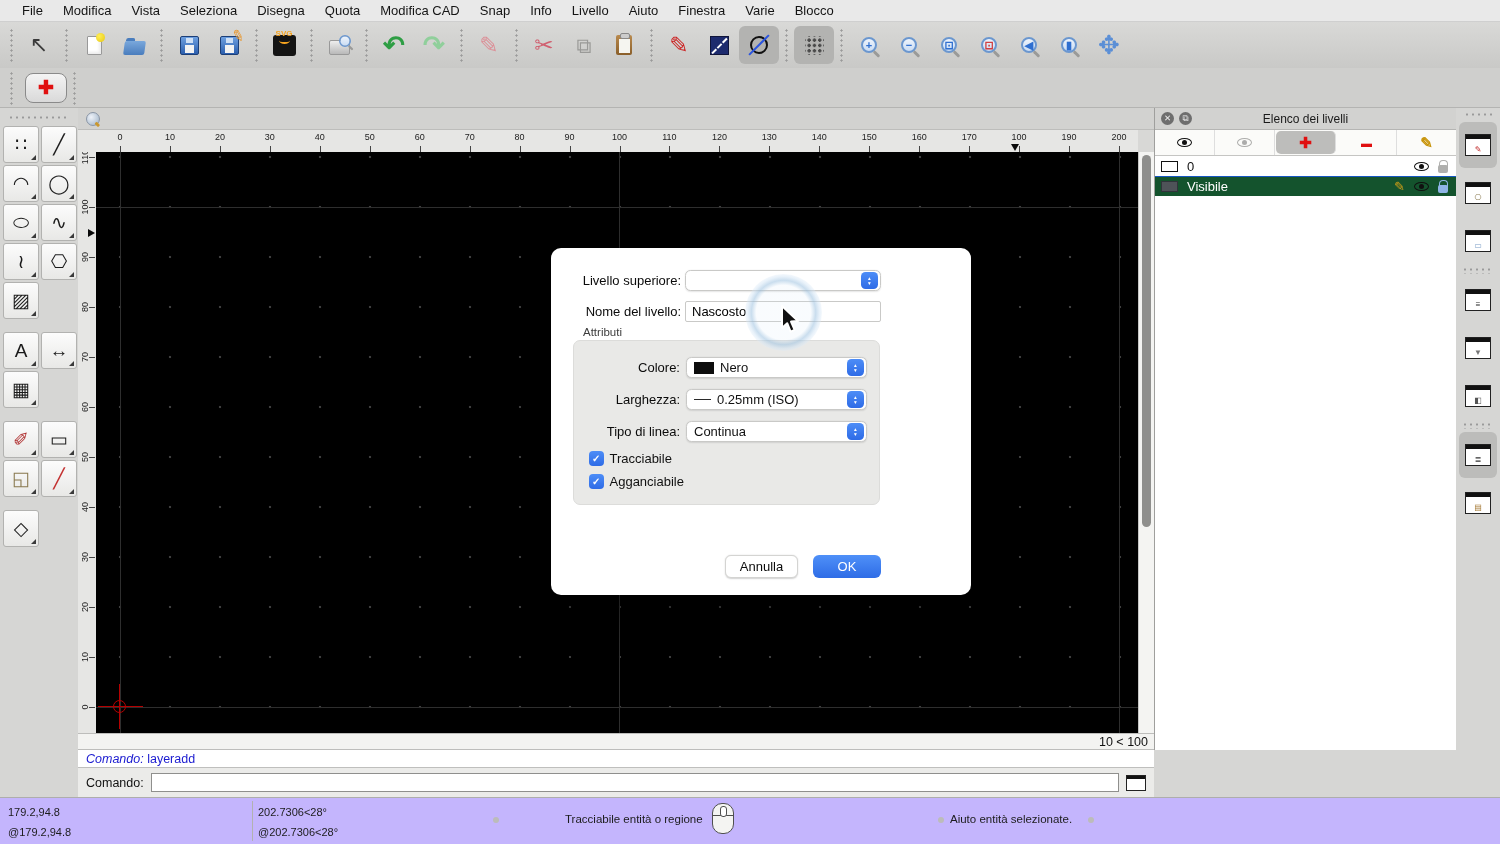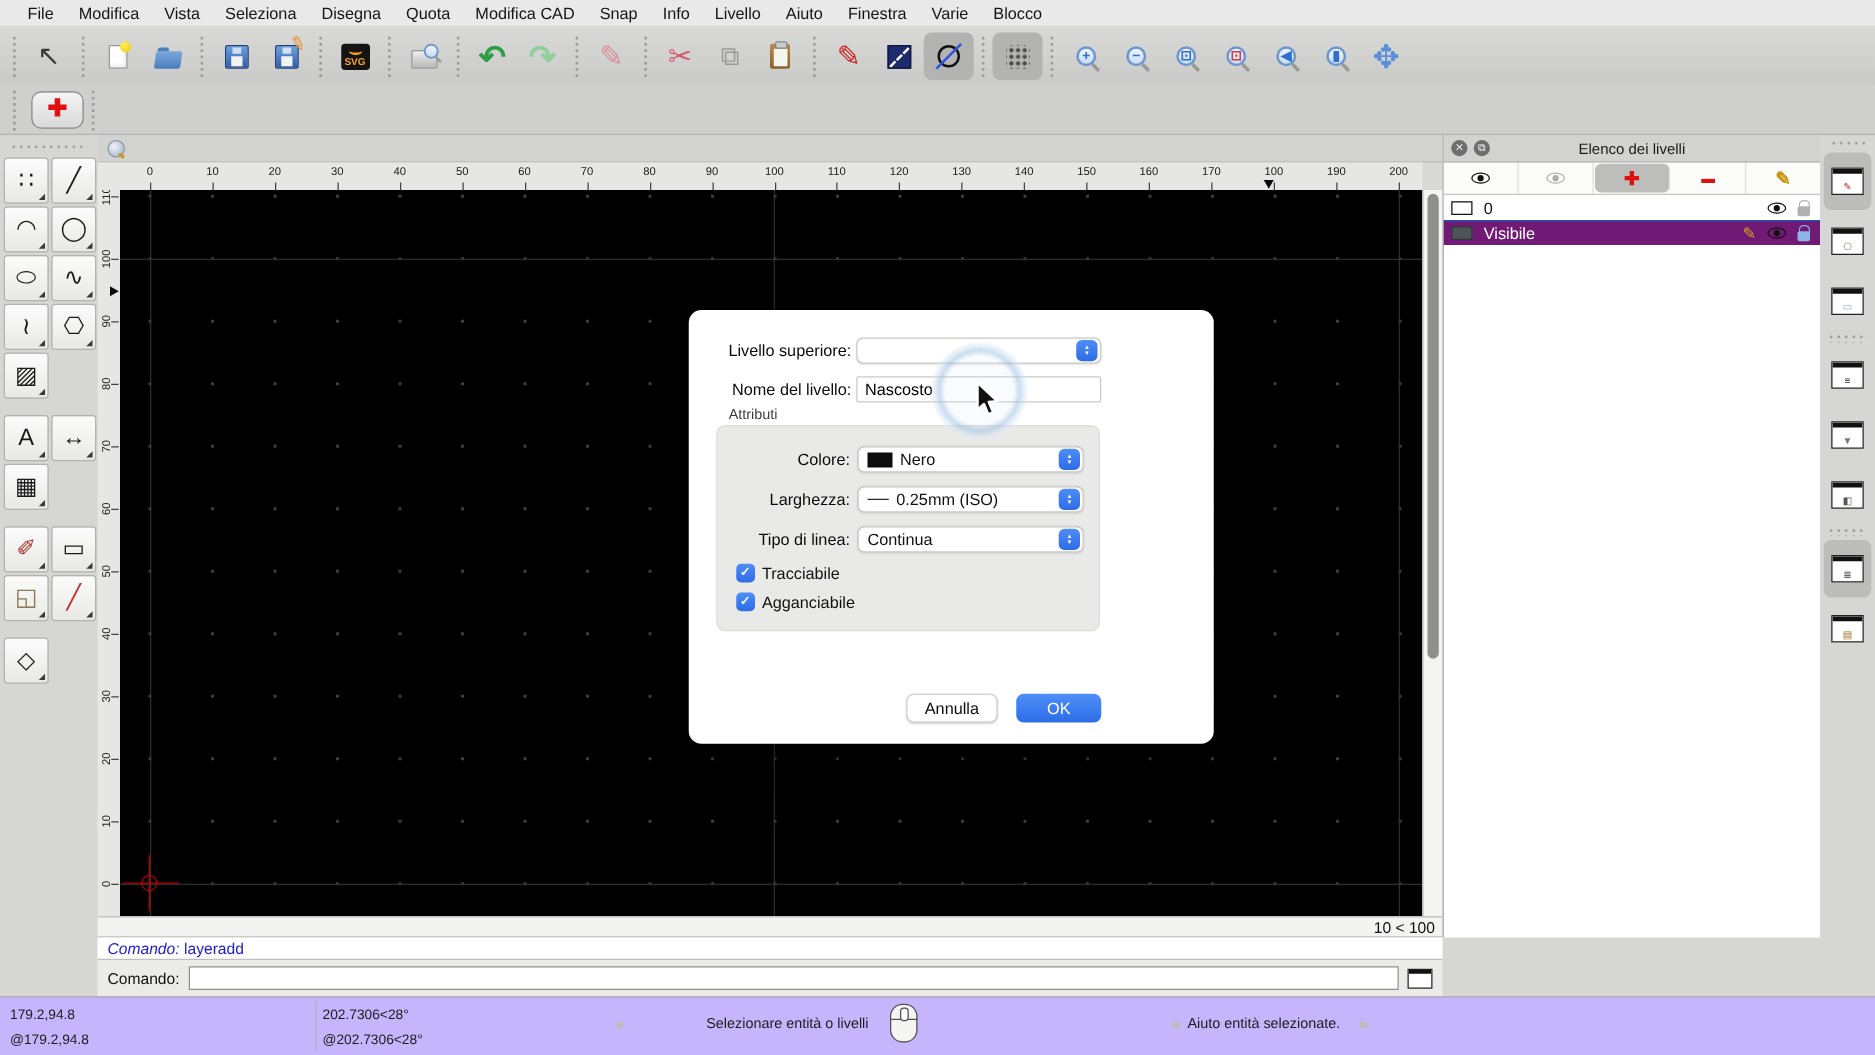--- a/index.html
+++ b/index.html
@@ -33,21 +33,21 @@
   .icon-folder{width:21px;height:14px;background:linear-gradient(#7aa8dc,#4a7dbd);border-radius:2px;
     position:relative;margin-top:5px;transform:skewX(-8deg)}
   .icon-folder::before{content:"";position:absolute;top:-3px;left:1px;width:9px;height:3px;
     background:#4a7dbd;border-radius:2px 2px 0 0}
   .icon-floppy{width:19px;height:19px;background:linear-gradient(#6ea0e0,#2c5fae);
     border:1px solid #1d3f77;border-radius:2px;position:relative}
   .icon-floppy::before{content:"";position:absolute;left:4px;right:4px;bottom:1px;height:8px;background:#f3f3f3}
   .icon-floppy::after{content:"";position:absolute;left:5px;right:5px;top:1px;height:5px;background:#cfe0f5}
   .overlay-pencil{position:absolute;right:4px;top:2px;color:#e8952a;font-size:15px;transform:rotate(15deg);line-height:1}
   .icon-svg{width:23px;height:21px;background:#141414;border-radius:3px;color:#f5a31f;font-weight:bold;
-    font-size:8px;display:flex;align-items:flex-end;justify-content:center;padding-bottom:2px;position:relative}
+    font-size:8px;display:flex;align-items:flex-end;justify-content:center;padding-bottom:18px;position:relative}
   .icon-svg::before{content:"";position:absolute;top:2px;left:50%;width:11px;height:5px;margin-left:-5.5px;
     border-bottom:2px solid #f5a31f;border-radius:50%}
   .icon-print{width:21px;height:15px;background:linear-gradient(#eee,#b9b9b9);border:1px solid #999;
     border-radius:2px;position:relative;margin-top:5px}
   .icon-print .mag{position:absolute;right:-4px;top:-8px;transform:scale(.75)}
   .icon-clip{width:16px;height:20px;background:linear-gradient(#b98a4e,#8a5f2a);border-radius:2px;position:relative}
   .icon-clip::before{content:"";position:absolute;left:2.5px;top:3.5px;right:2.5px;bottom:2px;background:#f5f5f0}
   .icon-clip::after{content:"";position:absolute;left:4px;top:-2.5px;width:8px;height:4px;background:#ccc;
     border:1px solid #888;border-radius:2px}
   .icon-selrect{width:19px;height:19px;background:#1d2b6e;border:1px solid #10153a;position:relative;overflow:hidden}
@@ -134,21 +134,21 @@
   .icon-eye::after{content:"";position:absolute;left:50%;top:50%;width:5px;height:5px;margin:-2.5px;
     background:#101010;border-radius:50%}
   .icon-eye.faded{opacity:.33}
   .icon-lock{position:relative;display:inline-block;width:10px;height:8px;background:#b0b0ae;
     border-radius:2px;margin-top:5px}
   .icon-lock::before{content:"";position:absolute;left:1.2px;top:-5px;width:7px;height:6px;
     border:1.7px solid #b0b0ae;border-bottom:none;border-radius:4px 4px 0 0}
   .icon-lock.lock-blue{background:#8fb4e6}
   .icon-lock.lock-blue::before{border-color:#8fb4e6}
   .lp-row{height:20px;display:flex;align-items:center;font-size:13px;background:#fff}
-  .lp-row.selected{background:#701a75;color:#fff;border-top:1px solid #1557c2}
+  .lp-row.selected{background:#14532d;color:#fff;border-top:1px solid #1557c2}
   .lp-swatch{width:17px;height:11px;margin-left:6px;border:1.5px solid #111;background:#fff}
   .lp-swatch.filled{background:#4e5358;border-color:#30343a}
   .lp-row-label{margin-left:9px}
   .lp-row-icons{margin-left:auto;display:flex;align-items:center;gap:9px;margin-right:8px}
   
   .dock{position:absolute;left:1456px;top:108px;width:44px;height:689px;background:#d6d6d4;padding-top:2px}
   .dock-handle{height:6px;margin:2px 8px 4px;background-image:radial-gradient(circle,#9a9a9a .9px,transparent 1.3px);
     background-size:6px 5px}
   .dock-btn{width:38px;height:46px;margin:2px auto;display:flex;align-items:center;justify-content:center;border-radius:6px}
   .dock-btn.pressed{background:#bcbcba}
@@ -639,21 +639,21 @@
     </div>
   </div>
 
 <div class="statusbar">
   <span class="sb-abs" style="left:8px;top:8px">179.2,94.8</span>
   <span class="sb-abs" style="left:8px;top:28px">@179.2,94.8</span>
   <span class="sb-sep"></span>
   <span class="sb-abs" style="left:258px;top:8px">202.7306&lt;28°</span>
   <span class="sb-abs" style="left:258px;top:28px">@202.7306&lt;28°</span>
   <span class="sb-dot" style="left:493px;top:19px"></span>
-  <span class="sb-abs" style="left:565px;top:15px;font-size:11.5px">Selezionare entità o livelli</span>
+  <span class="sb-abs" style="left:565px;top:15px;font-size:11.5px">Tracciabile entità o regione</span>
   <span class="mouse"></span>
   <span class="sb-dot" style="left:938px;top:19px"></span>
   <span class="sb-abs" style="left:950px;top:15px;font-size:11.5px">Aiuto entità selezionate.</span>
   <span class="sb-dot" style="left:1088px;top:19px"></span>
 </div>
 
 <div class="dialog">
   <div class="dlg-label r1">Livello superiore:</div>
   <div class="dlg-ctl r1">
     <div class="popup">

